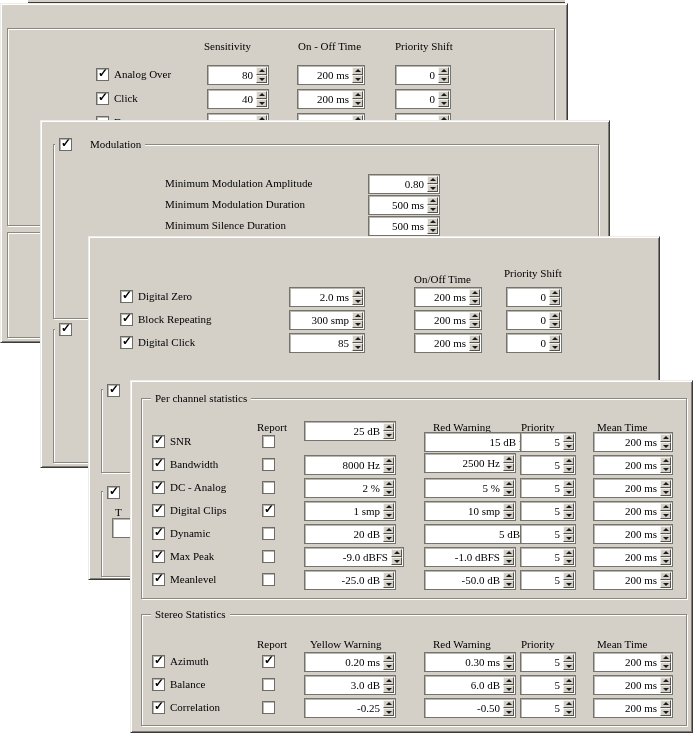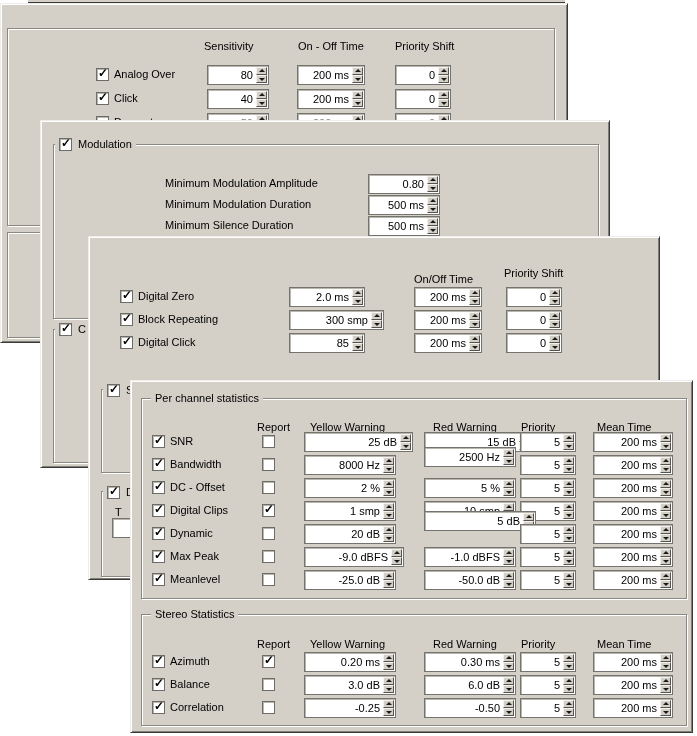--- a/index.html
+++ b/index.html
@@ -1,26 +1,26 @@
 <!DOCTYPE html>
 <html><head>
 <meta charset="utf-8">
 <style>
   *{margin:0;padding:0;box-sizing:border-box}
   html,body{background:#fff}
   .stage{position:relative;width:697px;height:736px;background:#fff;overflow:hidden;
-         font-family:Liberation Sans, sans-serif;font-size:11px;color:#000}
+         font-family:Liberation Serif, serif;font-size:11px;color:#000}
   .panel{position:absolute;background:#d4d0c8;border:1px solid;
          border-color:#eeede9 #3a3a38 #3a3a38 #eeede9;
          box-shadow:inset 1px 1px 0 #ffffff,inset -1px -1px 0 #807d76;overflow:hidden}
   .backsliver{position:absolute;background:#d4d0c8;border-bottom:2px solid #3a3a38;z-index:0}
   .gb{position:absolute;border:1px solid #8a887f;box-shadow:inset 1px 1px 0 #ffffff,1px 1px 0 #ffffff}
   .gbl{position:absolute;background:#d4d0c8;padding:0 4px;line-height:13px;white-space:nowrap}
   .gbh{position:absolute;background:#d4d0c8;display:flex;align-items:center;height:14px;padding:0 4px;white-space:nowrap}
-  .gbh .gbt{margin-left:6px}
+  .gbh .gbt{margin-left:18px}
   .hdr{position:absolute;line-height:12px;white-space:nowrap}
   .lbl{position:absolute;line-height:13px;white-space:nowrap}
   .cb{position:absolute;width:13px;height:13px;background:#fff;border:1px solid #6e6c66;box-shadow:inset 1px 1px 0 #b9b6ae}
   .cb.inline{position:relative;flex:none}
   .cb.checked::after{content:"\2713";position:absolute;left:1px;top:-3px;font-size:12px;font-weight:bold;color:#000}
   .field{position:absolute;height:20px;background:#fff;border:1px solid #75736d;box-shadow:inset 1px 1px 0 #b9b6ae}
   .field .v{position:absolute;left:2px;right:15px;top:1px;bottom:1px;line-height:16px;text-align:right;font-style:normal}
   .field .sp{position:absolute;top:1px;right:1px;width:11px;bottom:1px;display:block}
   .sp b{position:absolute;left:0;right:0;height:50%;background:#d4d0c8;border:1px solid;border-color:#f4f3ef #55534e #55534e #f4f3ef;display:block}
   .sp b.u{top:0}
@@ -181,21 +181,21 @@
     <div class="field" style="left:417px;top:50px;width:56px">
         <i class="v">0</i>
         <i class="sp">
           <b class="u"></b>
           <b class="d"></b>
         </i>
       </div>
 
     <span class="cb checked" style="left:31px;top:76px"></span>
     <span class="lbl" style="left:49px;top:76px">Block Repeating</span>
-    <div class="field" style="left:200px;top:73px;width:95px">
+    <div class="field" style="left:200px;top:73px;width:76px">
         <i class="v">300 smp</i>
         <i class="sp">
           <b class="u"></b>
           <b class="d"></b>
         </i>
       </div>
     <div class="field" style="left:325px;top:73px;width:68px">
         <i class="v">200 ms</i>
         <i class="sp">
           <b class="u"></b>
@@ -258,21 +258,21 @@
     <div class="gbl" style="left:20px;top:11px">Per channel statistics</div>
     <div class="hdr" style="left:126px;top:40px">Report</div>
     <div class="hdr" style="left:179px;top:40px">Yellow Warning</div>
     <div class="hdr" style="left:302px;top:40px">Red Warning</div>
     <div class="hdr" style="left:390px;top:40px">Priority</div>
     <div class="hdr" style="left:466px;top:40px">Mean Time</div>
 
     <span class="cb checked" style="left:21px;top:54px"></span>
     <span class="lbl" style="left:39px;top:54px">SNR</span>
     <span class="cb" style="left:131px;top:54px"></span>
-    <div class="field" style="left:173px;top:51px;width:109px">
+    <div class="field" style="left:173px;top:40px;width:92px">
         <i class="v">25 dB</i>
         <i class="sp">
           <b class="u"></b>
           <b class="d"></b>
         </i>
       </div>
     <div class="field" style="left:293px;top:51px;width:108px">
         <i class="v">15 dB</i>
         <i class="sp">
           <b class="u"></b>
@@ -297,21 +297,21 @@
     <span class="cb checked" style="left:21px;top:77px"></span>
     <span class="lbl" style="left:39px;top:77px">Bandwidth</span>
     <span class="cb" style="left:131px;top:77px"></span>
     <div class="field" style="left:173px;top:74px;width:92px">
         <i class="v">8000 Hz</i>
         <i class="sp">
           <b class="u"></b>
           <b class="d"></b>
         </i>
       </div>
-    <div class="field" style="left:293px;top:66px;width:92px">
+    <div class="field" style="left:293px;top:72px;width:92px">
         <i class="v">2500 Hz</i>
         <i class="sp">
           <b class="u"></b>
           <b class="d"></b>
         </i>
       </div>
     <div class="field" style="left:389px;top:74px;width:56px">
         <i class="v">5</i>
         <i class="sp">
           <b class="u"></b>
@@ -320,21 +320,21 @@
       </div>
     <div class="field" style="left:462px;top:74px;width:80px">
         <i class="v">200 ms</i>
         <i class="sp">
           <b class="u"></b>
           <b class="d"></b>
         </i>
       </div>
 
     <span class="cb checked" style="left:21px;top:100px"></span>
-    <span class="lbl" style="left:39px;top:100px">DC - Offset</span>
+    <span class="lbl" style="left:39px;top:100px">DC - Analog</span>
     <span class="cb" style="left:131px;top:100px"></span>
     <div class="field" style="left:173px;top:97px;width:92px">
         <i class="v">2 %</i>
         <i class="sp">
           <b class="u"></b>
           <b class="d"></b>
         </i>
       </div>
     <div class="field" style="left:293px;top:97px;width:92px">
         <i class="v">5 %</i>
@@ -393,21 +393,21 @@
     <span class="cb checked" style="left:21px;top:146px"></span>
     <span class="lbl" style="left:39px;top:146px">Dynamic</span>
     <span class="cb" style="left:131px;top:146px"></span>
     <div class="field" style="left:173px;top:143px;width:92px">
         <i class="v">20 dB</i>
         <i class="sp">
           <b class="u"></b>
           <b class="d"></b>
         </i>
       </div>
-    <div class="field" style="left:293px;top:130px;width:112px">
+    <div class="field" style="left:293px;top:143px;width:112px">
         <i class="v">5 dB</i>
         <i class="sp">
           <b class="u"></b>
           <b class="d"></b>
         </i>
       </div>
     <div class="field" style="left:389px;top:143px;width:56px">
         <i class="v">5</i>
         <i class="sp">
           <b class="u"></b>

